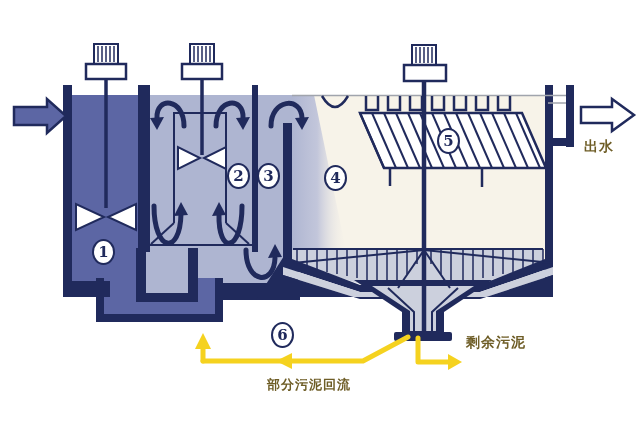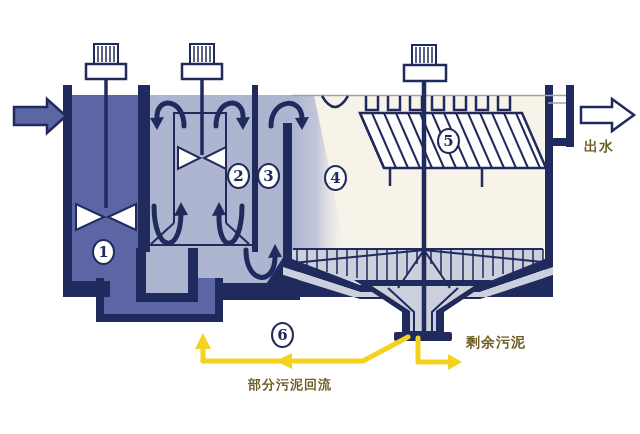--- a/index.html
+++ b/index.html
@@ -235,14 +235,14 @@
 
 <div class="zone-badge" style="left:92px;top:239px;">1</div>
 <div class="zone-badge" style="left:227px;top:163px;">2</div>
 <div class="zone-badge" style="left:257px;top:163px;">3</div>
 <div class="zone-badge" style="left:324px;top:165px;">4</div>
 <div class="zone-badge" style="left:437px;top:128px;">5</div>
 <div class="zone-badge" style="left:271px;top:322px;">6</div>
 
 <div class="cn-label" style="left:584px;top:138px;">出水</div>
 <div class="cn-label" style="left:466px;top:334px;">剩余污泥</div>
-<div class="cn-label" style="left:248px;top:376px;font-size:13px;">部分污泥回流</div>
+<div class="cn-label" style="left:267px;top:376px;font-size:13px;">部分污泥回流</div>
 </div>
 
 </body></html>

